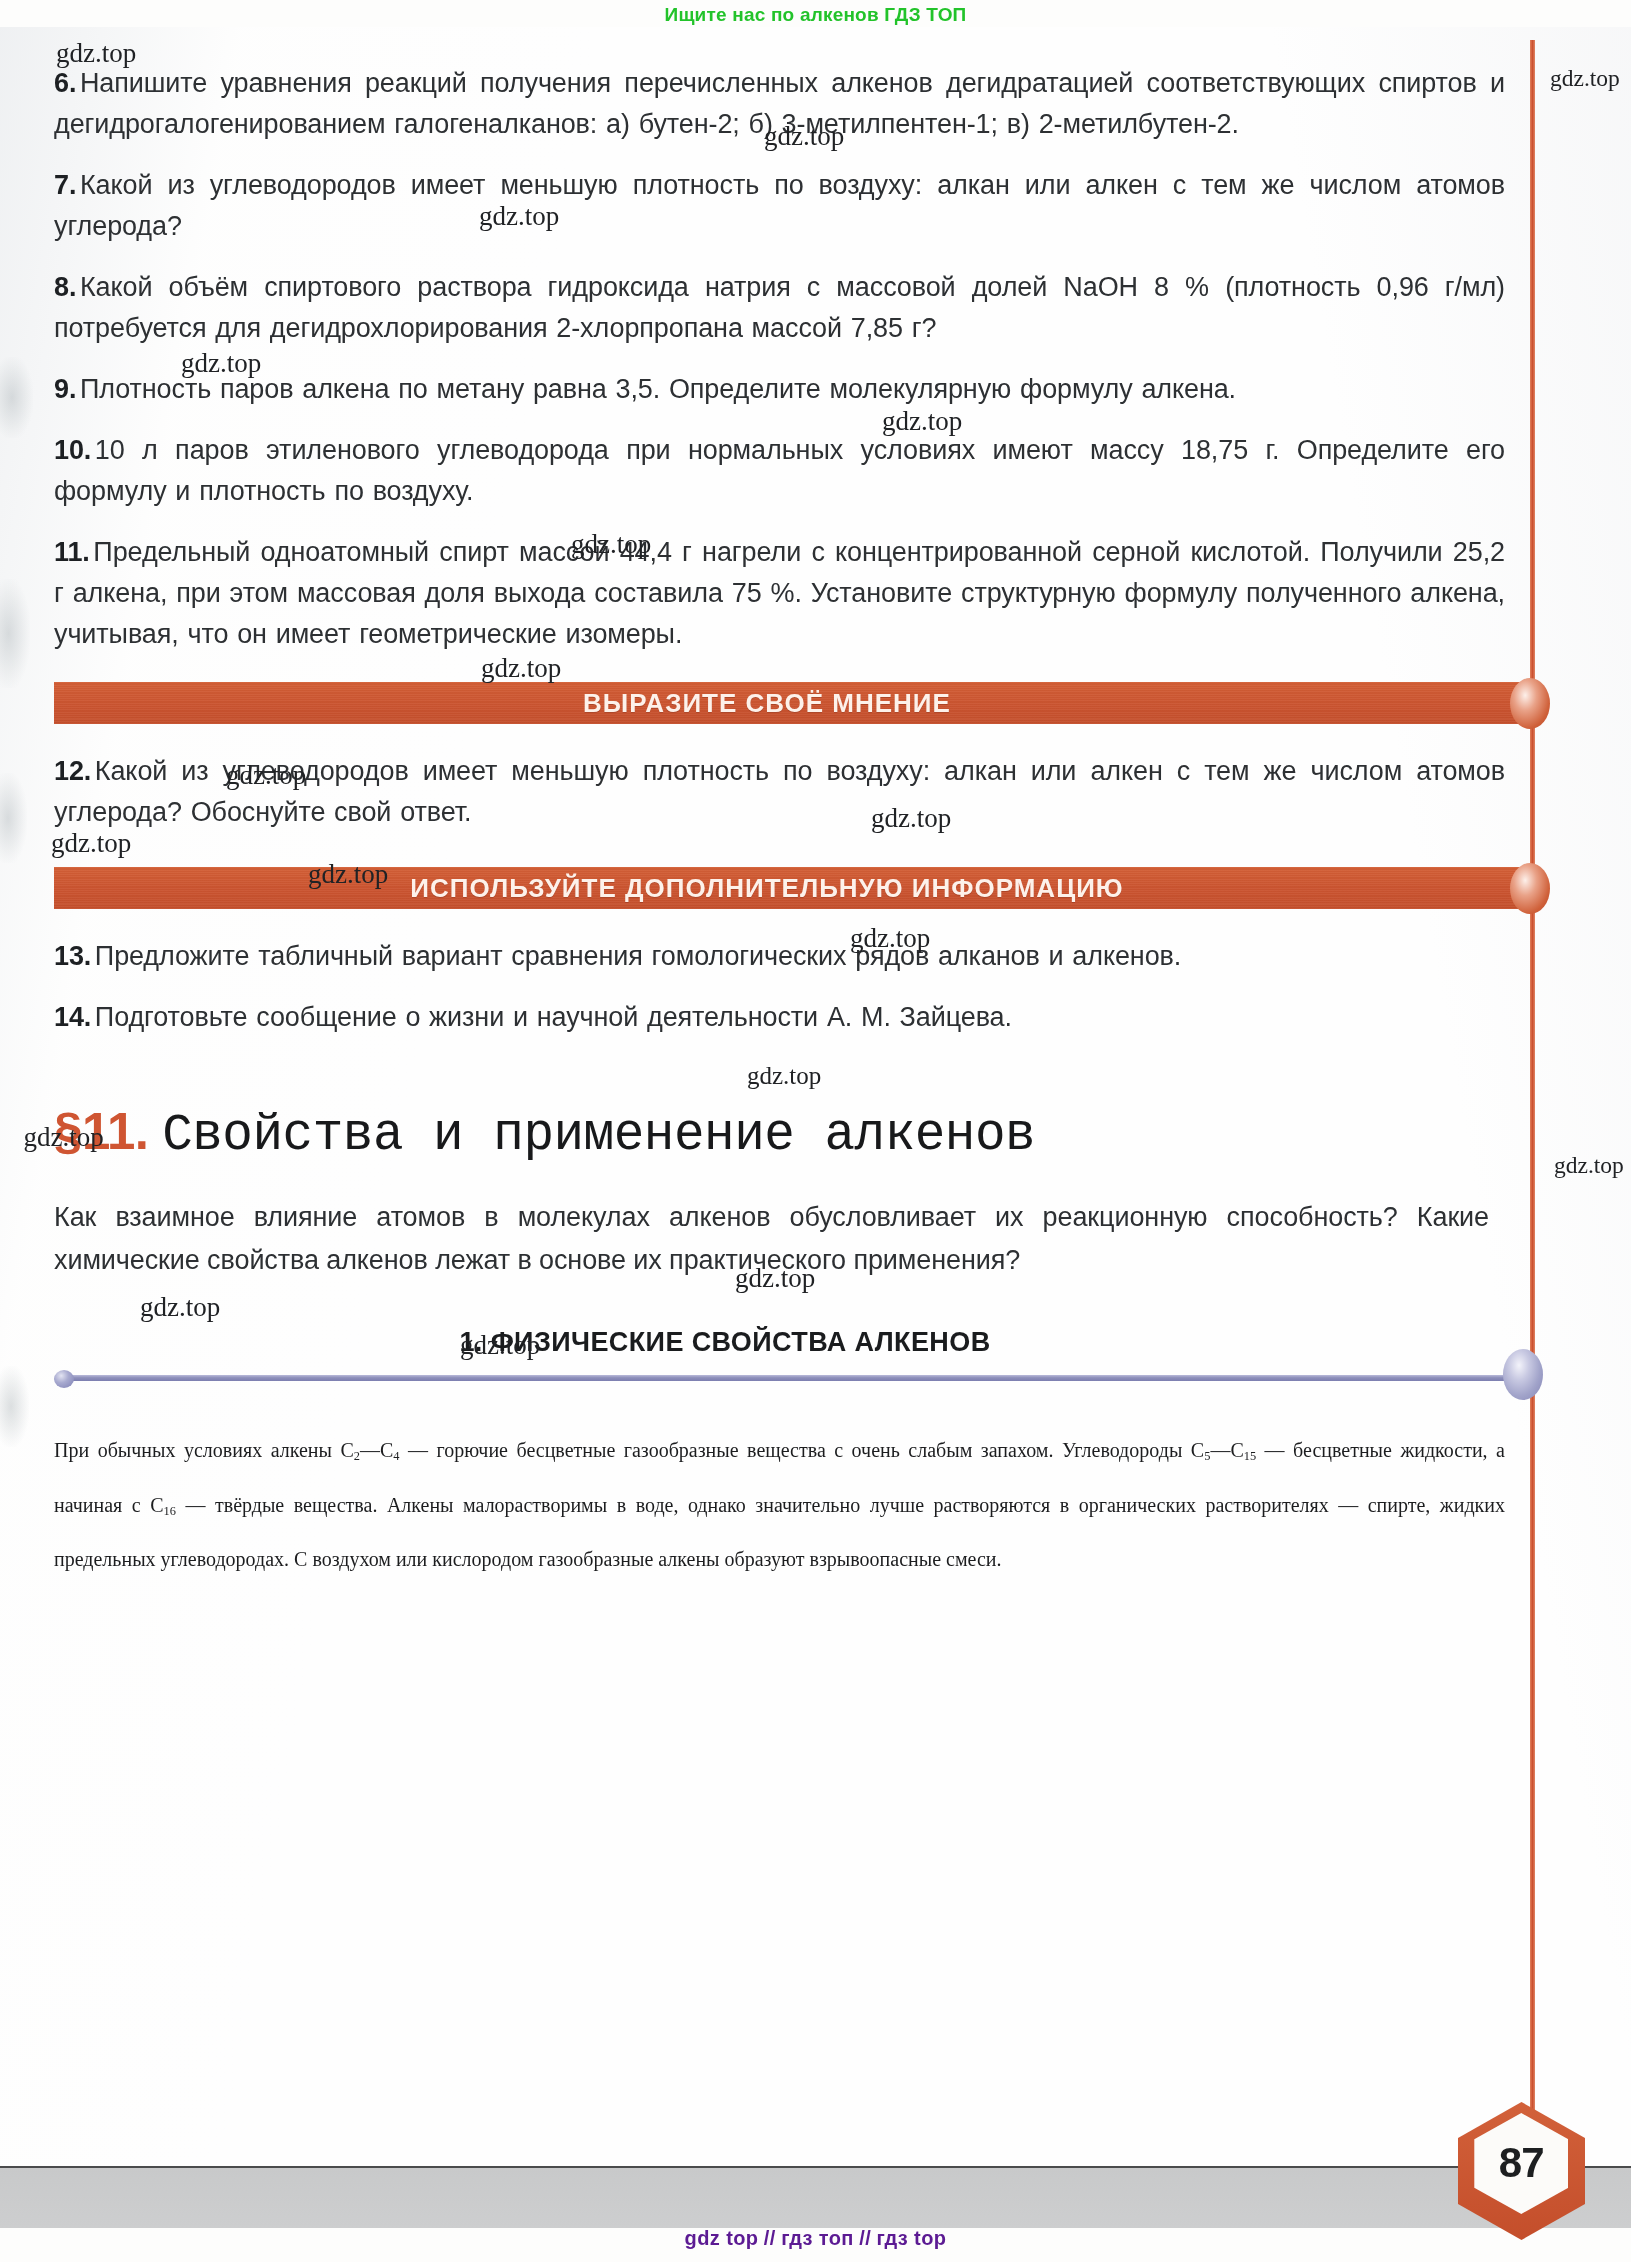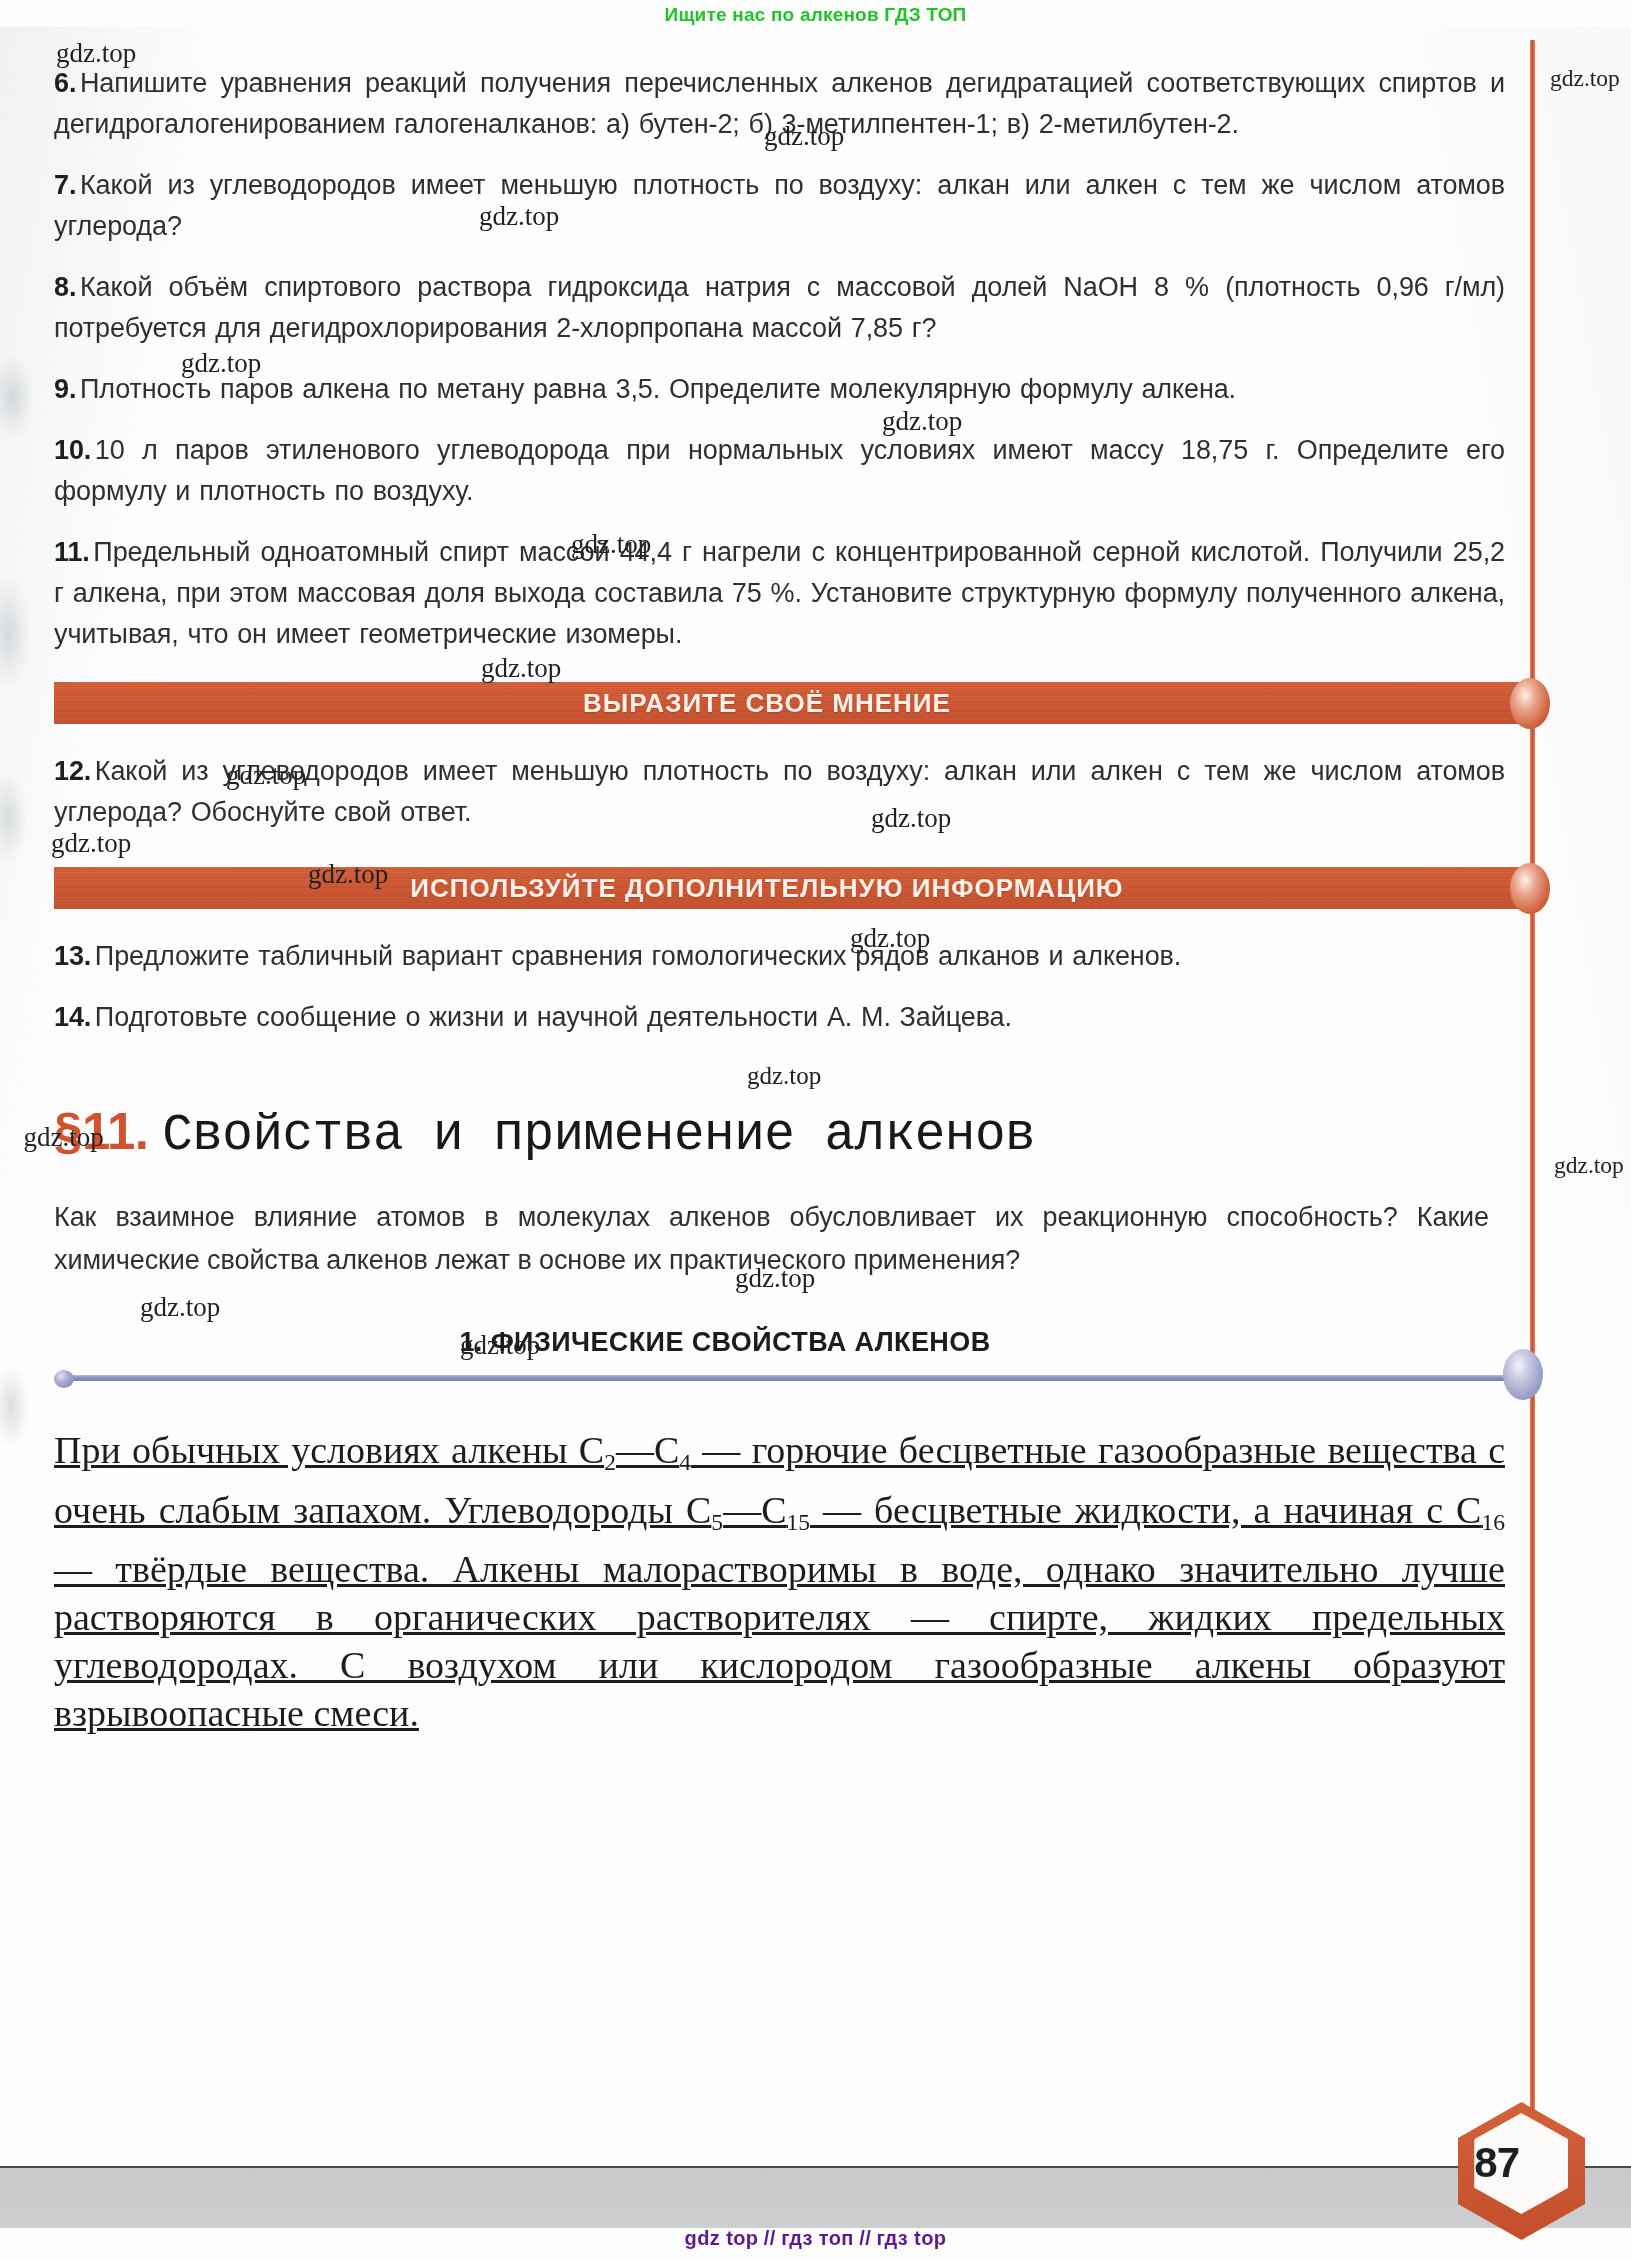--- a/index.html
+++ b/index.html
@@ -190,26 +190,25 @@
     top: 22px;
     width: 40px;
     height: 51px;
     border-radius: 50%;
     background: radial-gradient(ellipse at 40% 32%, #f3f3fa 0%, #c8c9e2 30%, #a2a4ca 62%, #8183b4 100%);
   }
 
   
   .body-serif {
     font-family: "Liberation Serif", serif;
-    font-size: 38px;
+    font-size: 20px;
     line-height: 48px;
     color: #1c1d1f;
     text-align: justify;
     margin: 16.3px 0 0 0;
-    text-decoration: underline;
   }
   .body-serif sub {
     font-size: 0.62em;
     vertical-align: -0.28em;
   }
 
   
   .bottom-band {
     position: absolute;
     left: 0;
@@ -233,20 +232,21 @@
     clip-path: polygon(50% 0%, 100% 26%, 100% 74%, 50% 100%, 0% 74%, 0% 26%);
   }
   .hex-inner {
     position: absolute;
     left: 16.3px; top: 11px;
     width: 94px; height: 101px;
     background: #fcfbf9;
     clip-path: polygon(50% 0%, 100% 26%, 100% 74%, 50% 100%, 0% 74%, 0% 26%);
     display: flex;
     align-items: center;
+    justify-content: center;
   }
   .hex-num {
     font-weight: bold;
     font-size: 42px;
     color: #1d1f21;
     letter-spacing: -0.9px;
     margin-top: -1.8px;
   }
 
   

